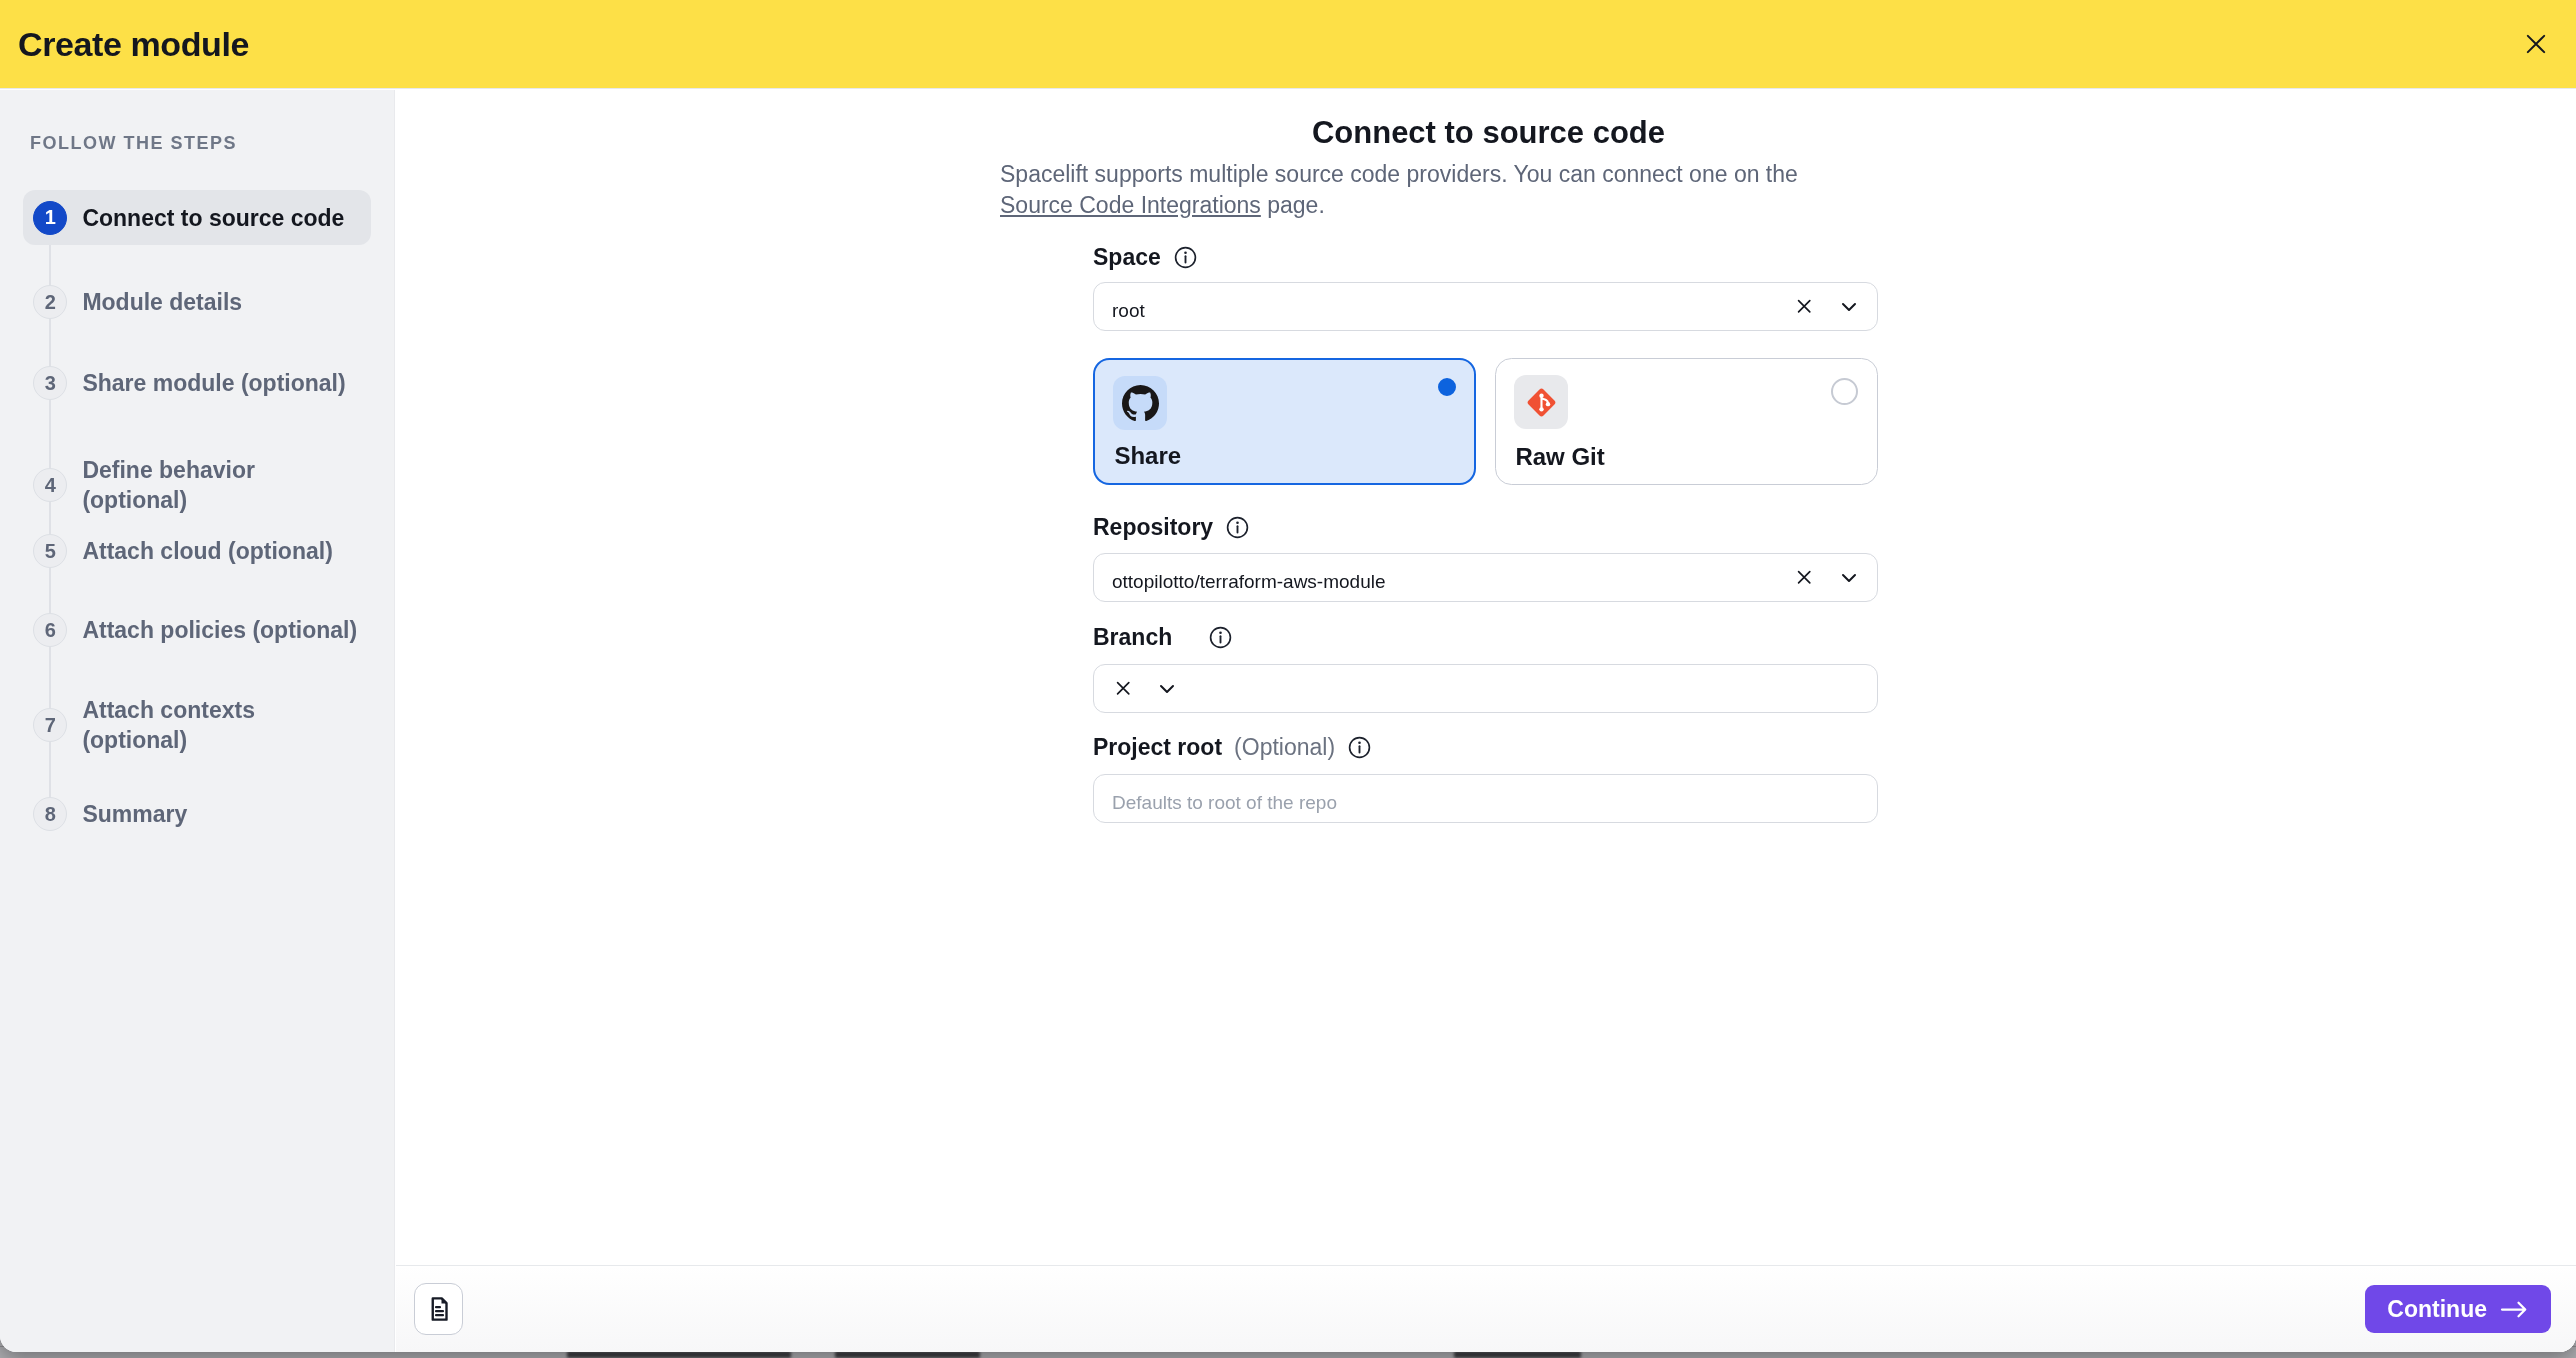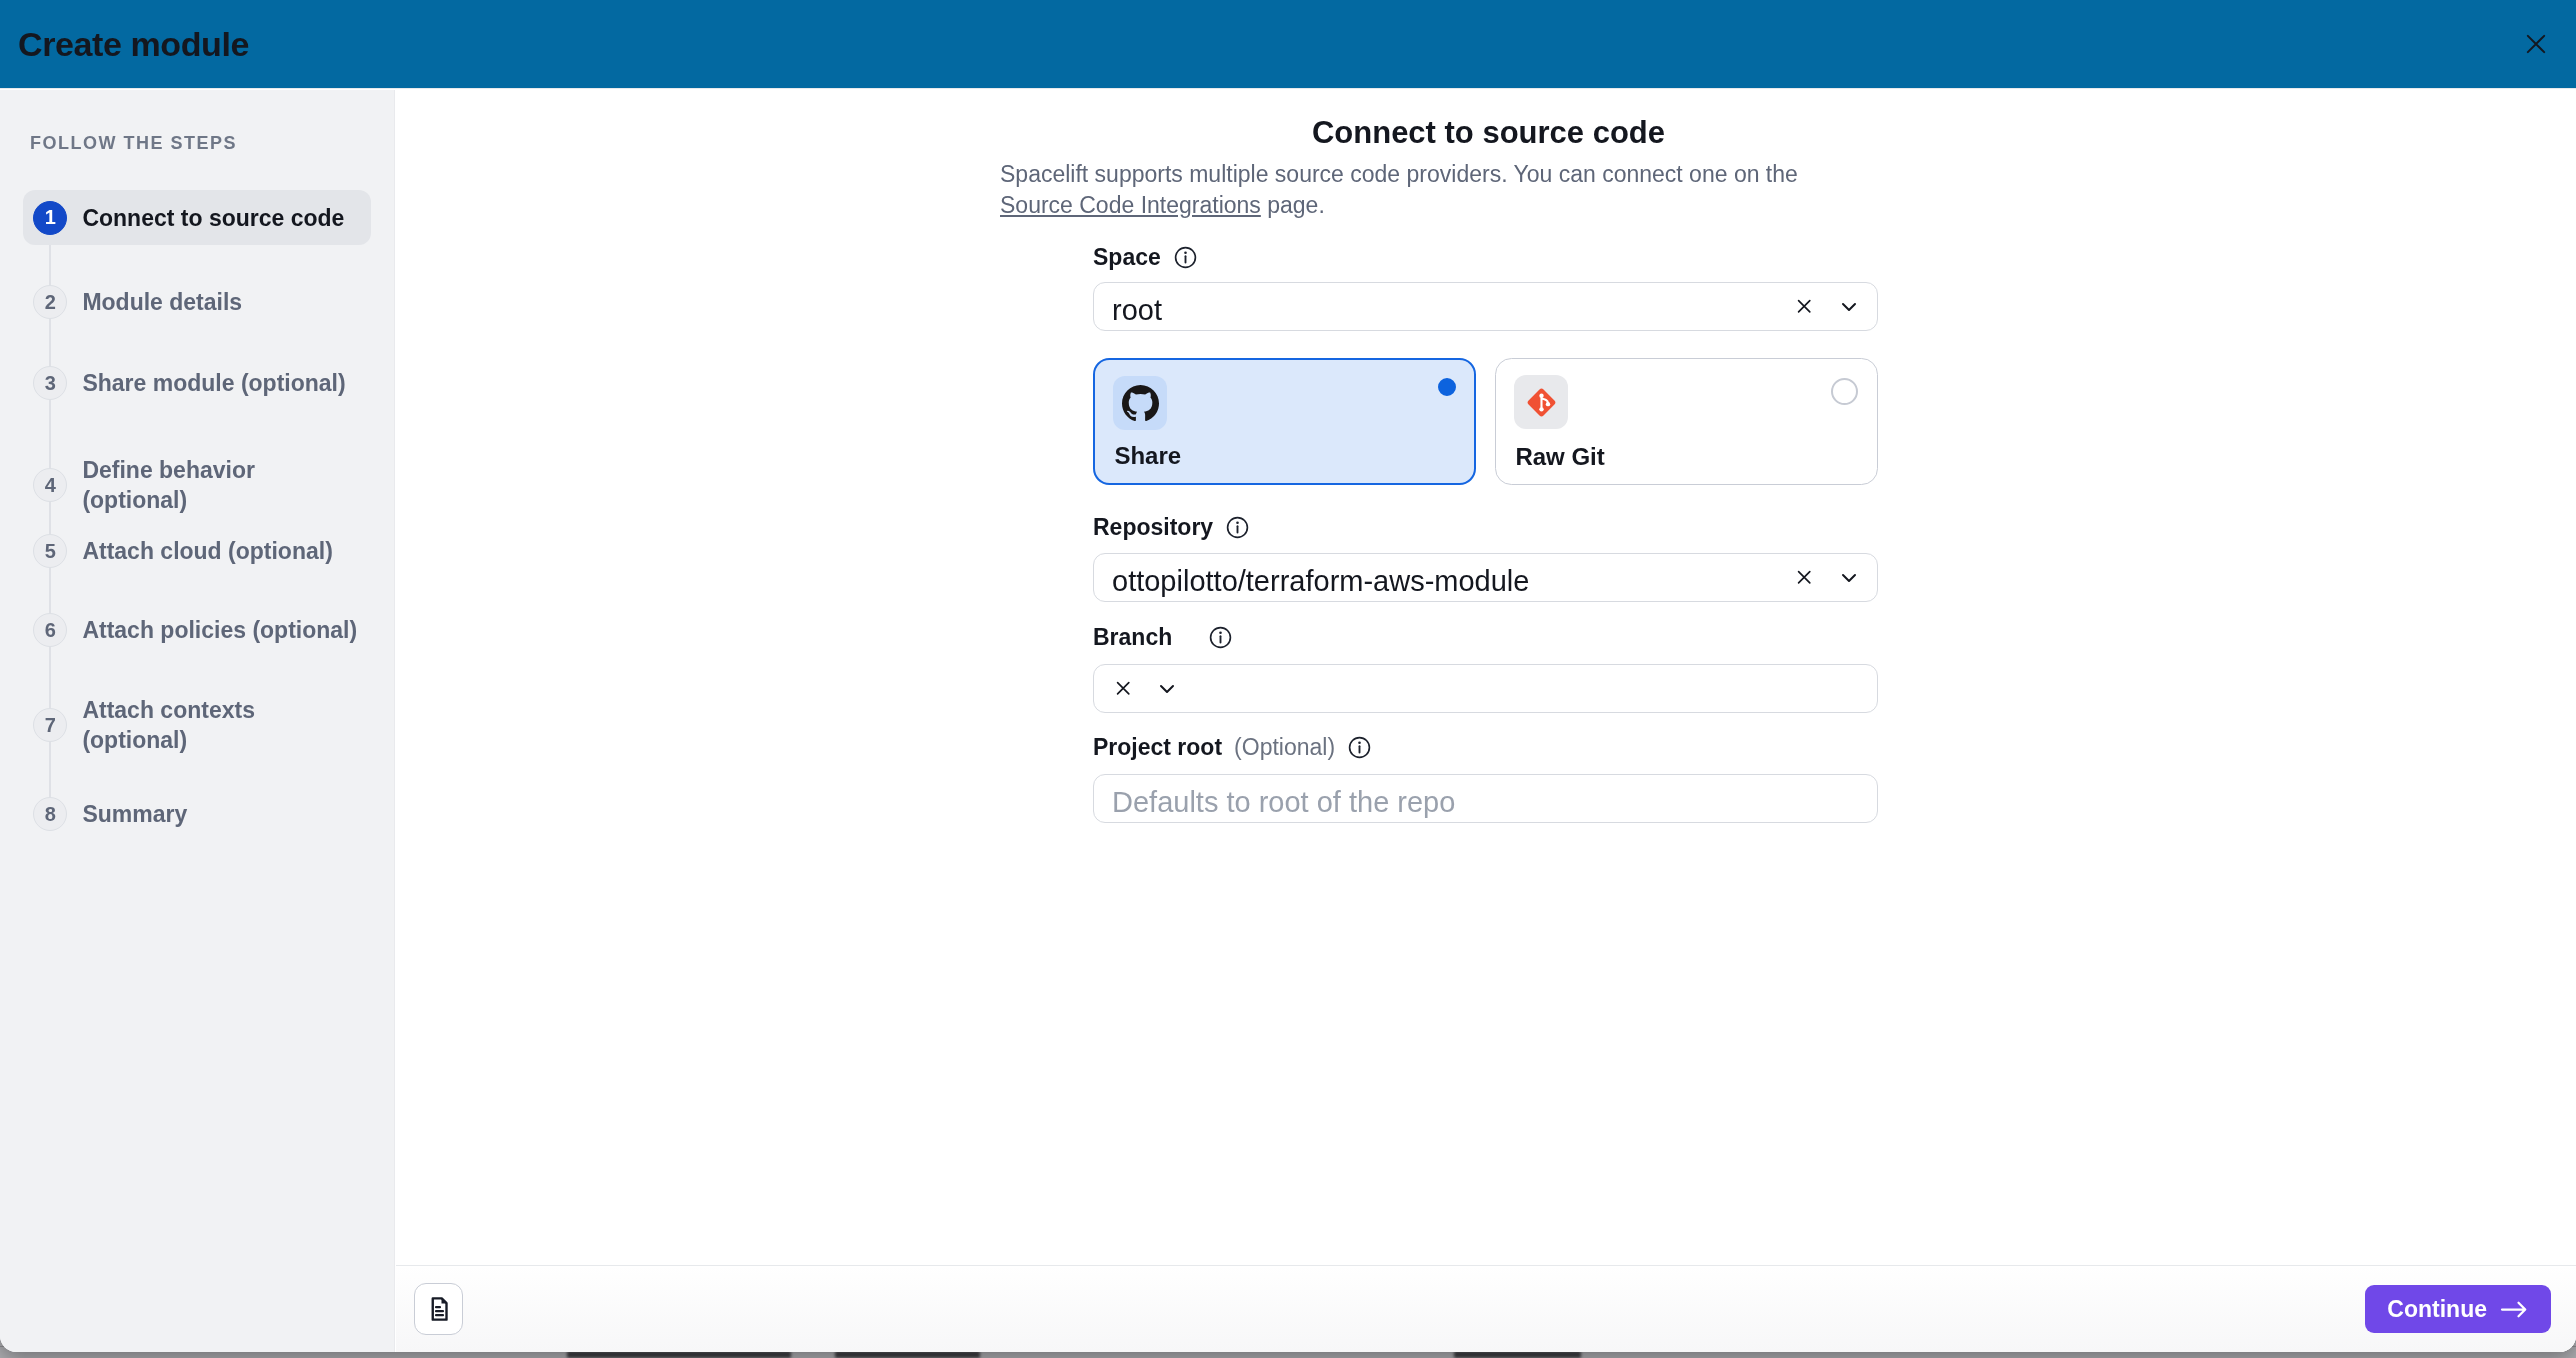--- a/index.html
+++ b/index.html
@@ -8,21 +8,21 @@
 
   
   .underlay { position:absolute; left:0; bottom:0; width:100%; height:13.4px; background:#b0b0b4; border-top:1.5px solid #8f8f93; }
   .underlay .smudge { position:absolute; bottom:1.5px; height:6.7px; background:#2c2c30; filter:blur(1.5px); border-radius:1.5px; opacity:.85; }
 
   
   .modal { position:absolute; left:0; top:0; width:2576px; height:1352px; background:#ffffff;
            border-radius:0 0 16.4px 16.4px; overflow:hidden; box-shadow:0 7.5px 22.4px rgba(0,0,0,.35); }
 
   
-  .modal-header { position:absolute; left:0; top:0; width:100%; height:89px; background:#0369a1;
+  .modal-header { position:absolute; left:0; top:0; width:100%; height:89px; background:#fde047;
                   border-bottom:1.5px solid #E7E9EC; display:flex; align-items:center; }
   .modal-title { font-size:34px; font-weight:800; color:#14171F; margin-left:18px; letter-spacing:-0.4px; }
   .close-btn { position:absolute; right:19.4px; top:50%; transform:translateY(-50%); width:42px; height:42px;
                display:flex; align-items:center; justify-content:center; background:none; border:none; cursor:pointer; }
 
   
   .sidebar { position:absolute; left:0; top:90px; bottom:0; width:395px; background:#F1F2F4; border-right:1.5px solid #E9EAED; }
   .sidebar-heading { position:absolute; left:30px; top:43px; font-size:18px; font-weight:700; color:#6F7787; letter-spacing:1.5px; }
   .rail { position:absolute; left:49px; top:128px; width:2.2px; height:597px; background:#DFE1E6; }
   .step { position:absolute; left:23px; width:348px; display:flex; align-items:center; gap:15px; padding-left:10.4px; z-index:1; }
@@ -42,21 +42,21 @@
   .main-subtitle a { color:#5E6678; text-decoration:underline; cursor:pointer; }
 
   .flabel { position:absolute; left:697px; display:flex; align-items:center; gap:12px;
             font-size:23px; font-weight:700; color:#14171F; }
   .flabel .optional { font-weight:400; color:#6B7280; }
   .info-icon { display:inline-flex; }
 
   .combo { position:absolute; left:697px; width:785px; height:49px; background:#fff;
            border:1.5px solid #D7DAE0; border-radius:12px; display:flex; align-items:center;
            padding:0 16.4px 0 18px; cursor:text; }
-  .combo .value { font-size:29px; color:#14171F; flex:1 1 auto;margin-top:8px; }
+  .combo .value { font-size:19px; color:#14171F; flex:1 1 auto;margin-top:8px; }
   .combo .value.placeholder { color:#9AA1AD; }
   .combo .controls { display:flex; align-items:center; gap:21px; }
 
   
   .card { position:absolute; top:268px; width:383px; height:127px; border-radius:16.4px; background:#fff;
           border:1.5px solid #C9CDD6; cursor:pointer; }
   .card.selected { background:#DBE8FB; border:2.2px solid #1566E1; }
   .card .tile { position:absolute; left:18px; top:16.4px; width:54px; height:54px; border-radius:12px;
                 display:flex; align-items:center; justify-content:center; }
   .tile.gh { background:#C6DBF9; }

